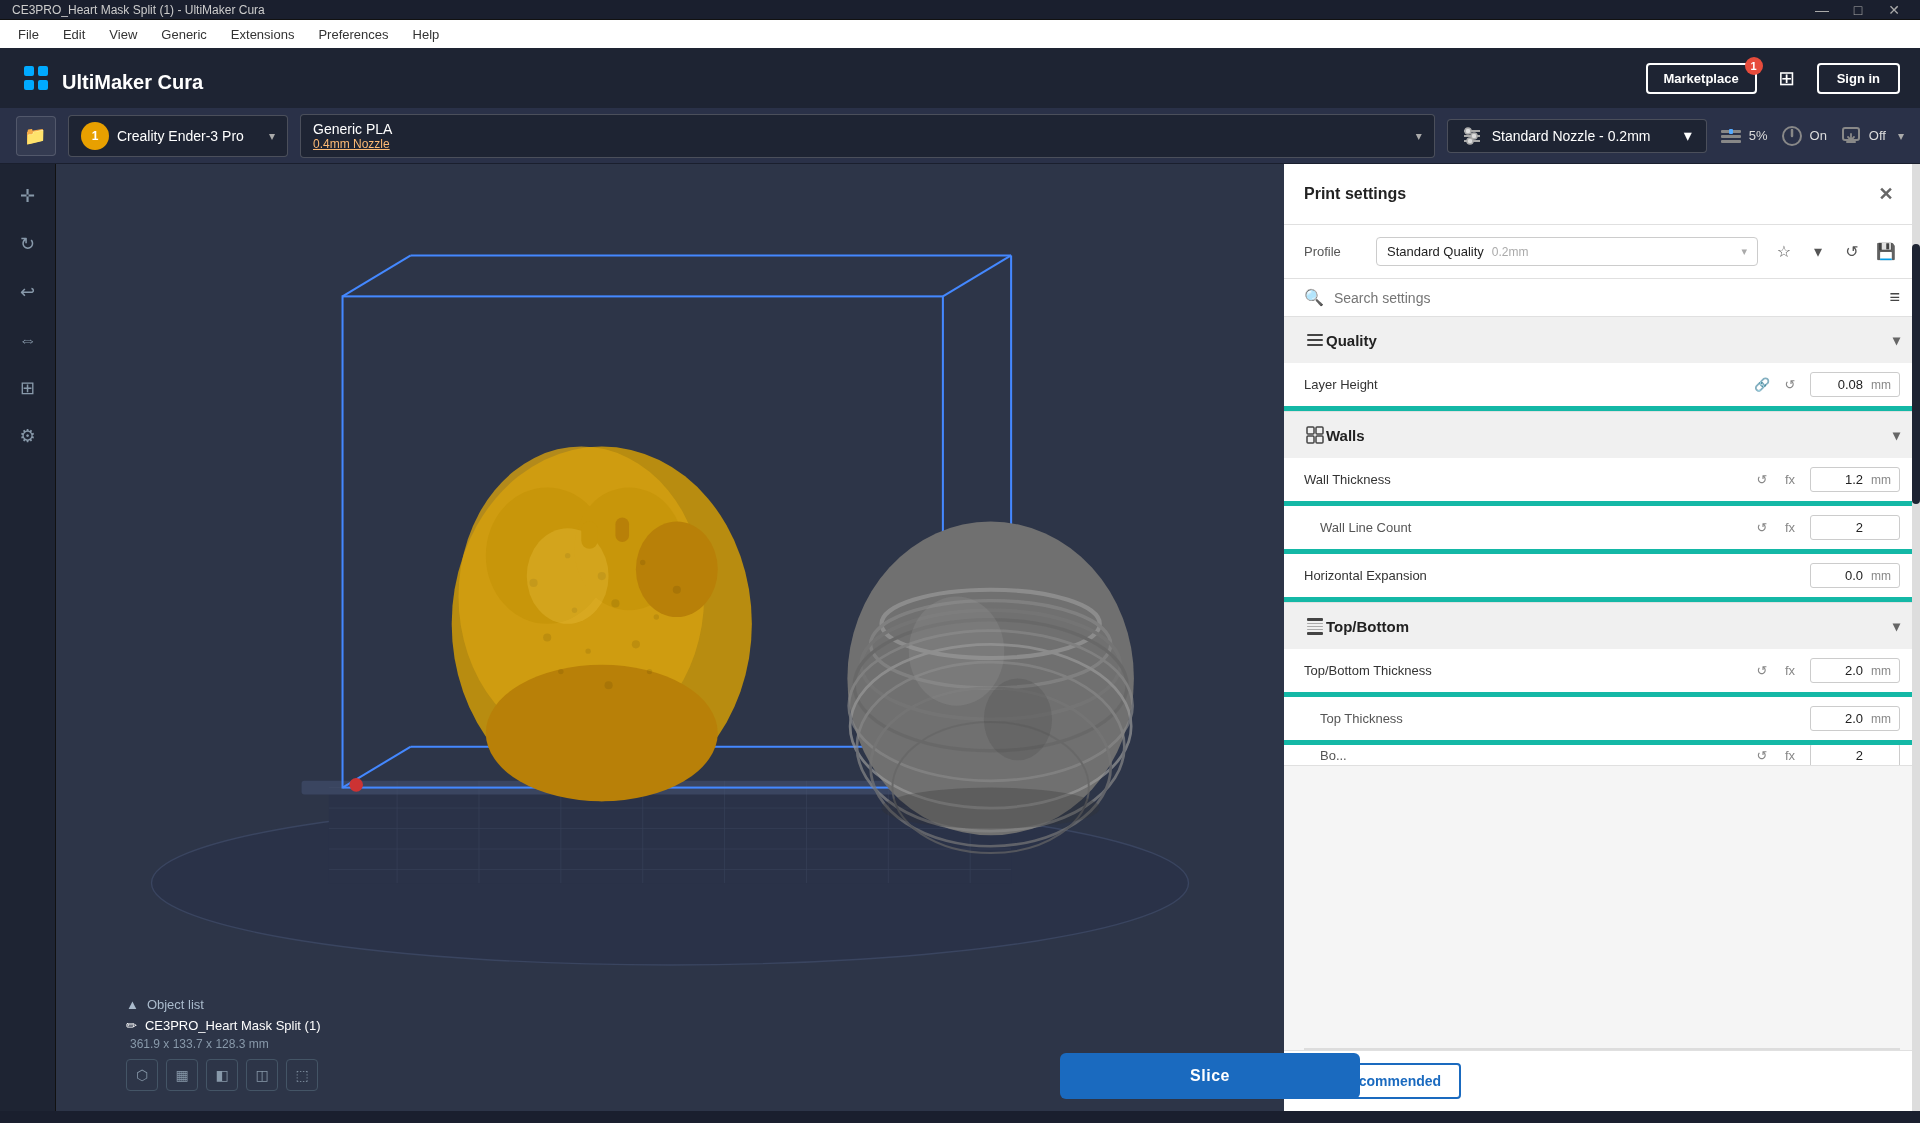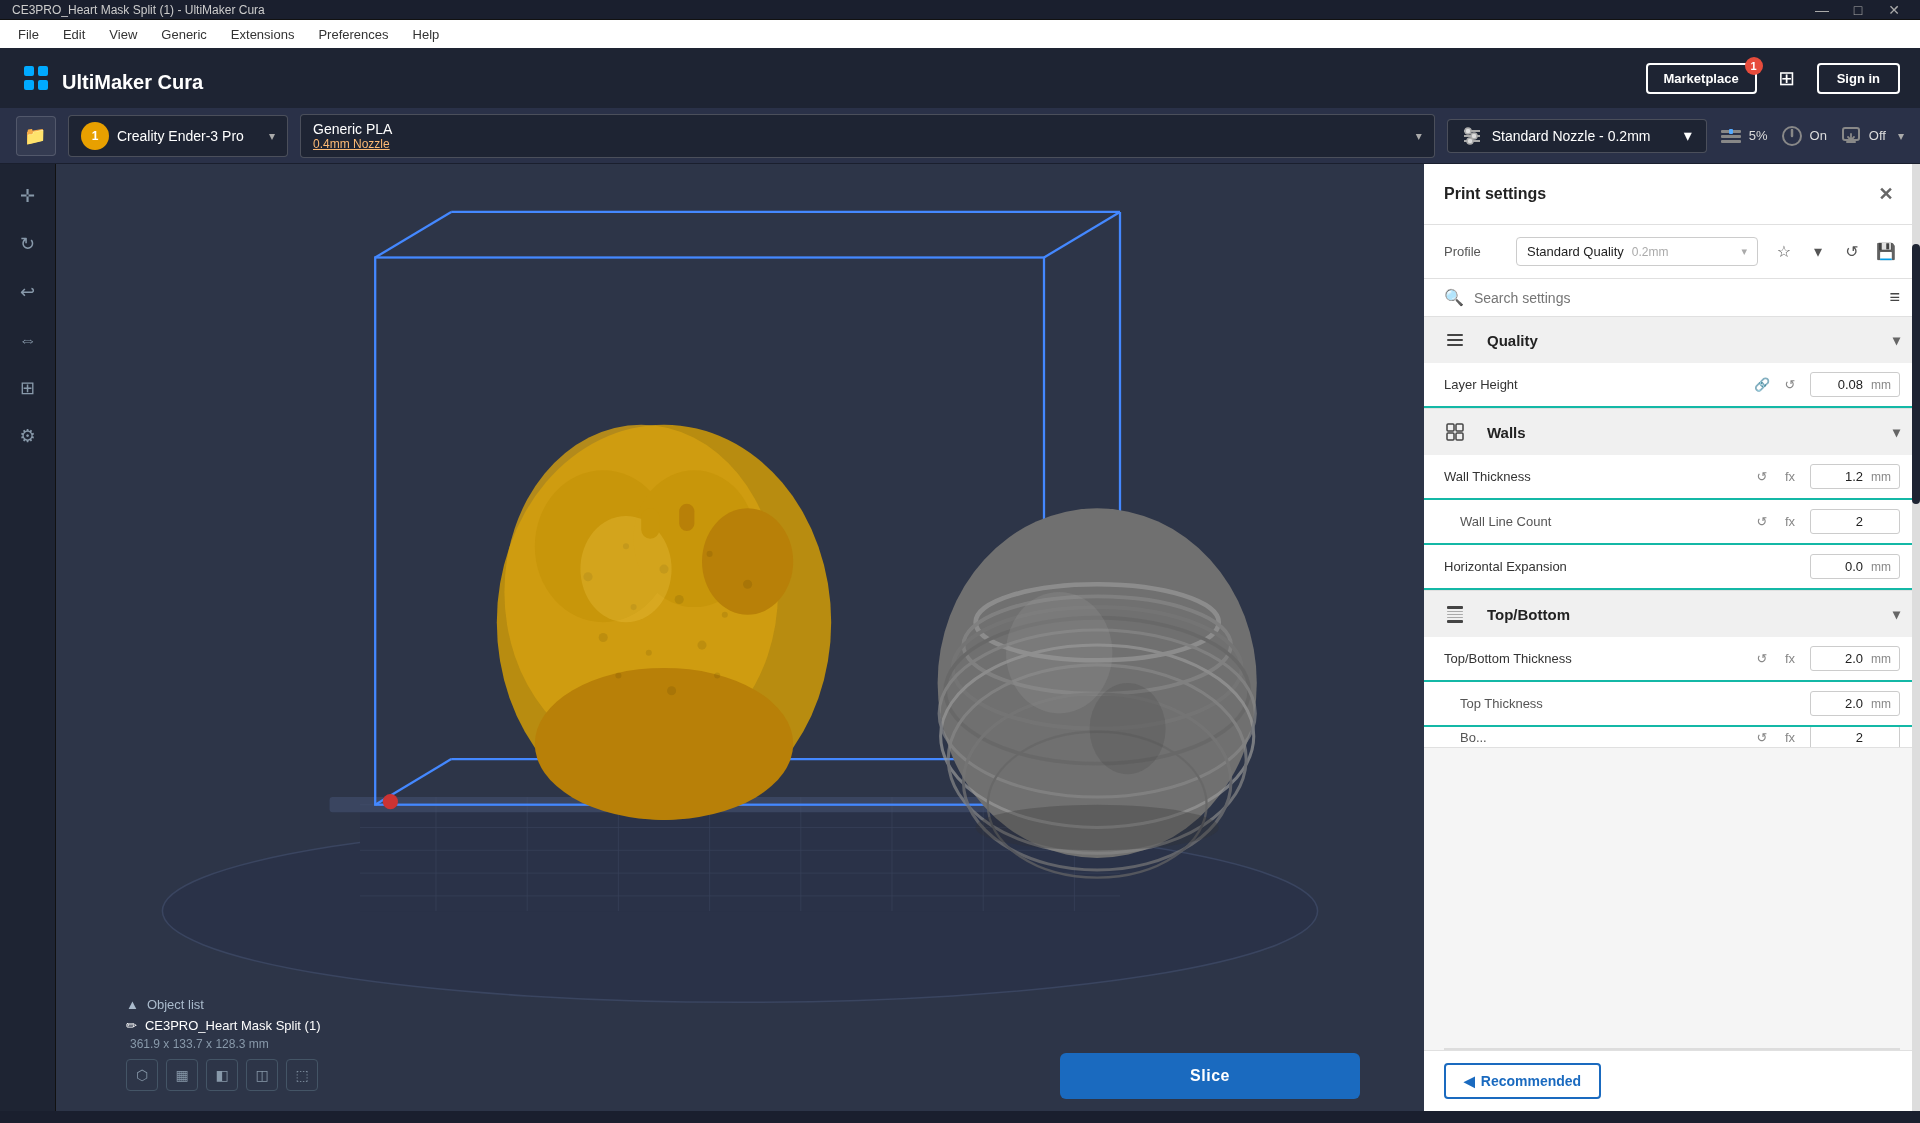--- a/index.html
+++ b/index.html
@@ -341,21 +341,21 @@
       justify-content: center;
       border: 1px solid #445566;
       border-radius: 4px;
       cursor: pointer;
       color: #8899aa;
       font-size: 14px;
     }
 
     
     #print-settings {
-      width: 496px;
+      width: 636px;
       background: #f5f5f5;
       color: #222;
       display: flex;
       flex-direction: column;
       position: relative;
     }
     #print-settings-header {
       background: #fff;
       padding: 16px 20px;
       display: flex;
@@ -455,42 +455,42 @@
 
     .settings-section {
       border-bottom: 1px solid #e0e0e0;
     }
     .section-header {
       display: flex;
       align-items: center;
       padding: 12px 20px;
       cursor: pointer;
       background: #f0f0f0;
-      gap: 21px;
+      gap: 0;
       font-size: 15px;
       font-weight: 600;
       color: #222;
     }
     .section-icon {
       width: 22px;
       height: 22px;
       display: flex;
       align-items: center;
       justify-content: center;
       font-size: 16px;
       color: #444;
     }
     .section-chevron { margin-left: auto; color: #666; font-size: 14px; }
 
     .setting-row {
       display: flex;
       align-items: center;
       padding: 9px 20px;
       background: #fff;
-      border-bottom: 2px solid #14b8a6;
+      border-bottom: 5px solid #14b8a6;
       gap: 8px;
     }
     .setting-label {
       font-size: 13px;
       color: #333;
       flex: 1;
     }
     .setting-label.sub {
       padding-left: 16px;
       color: #555;

